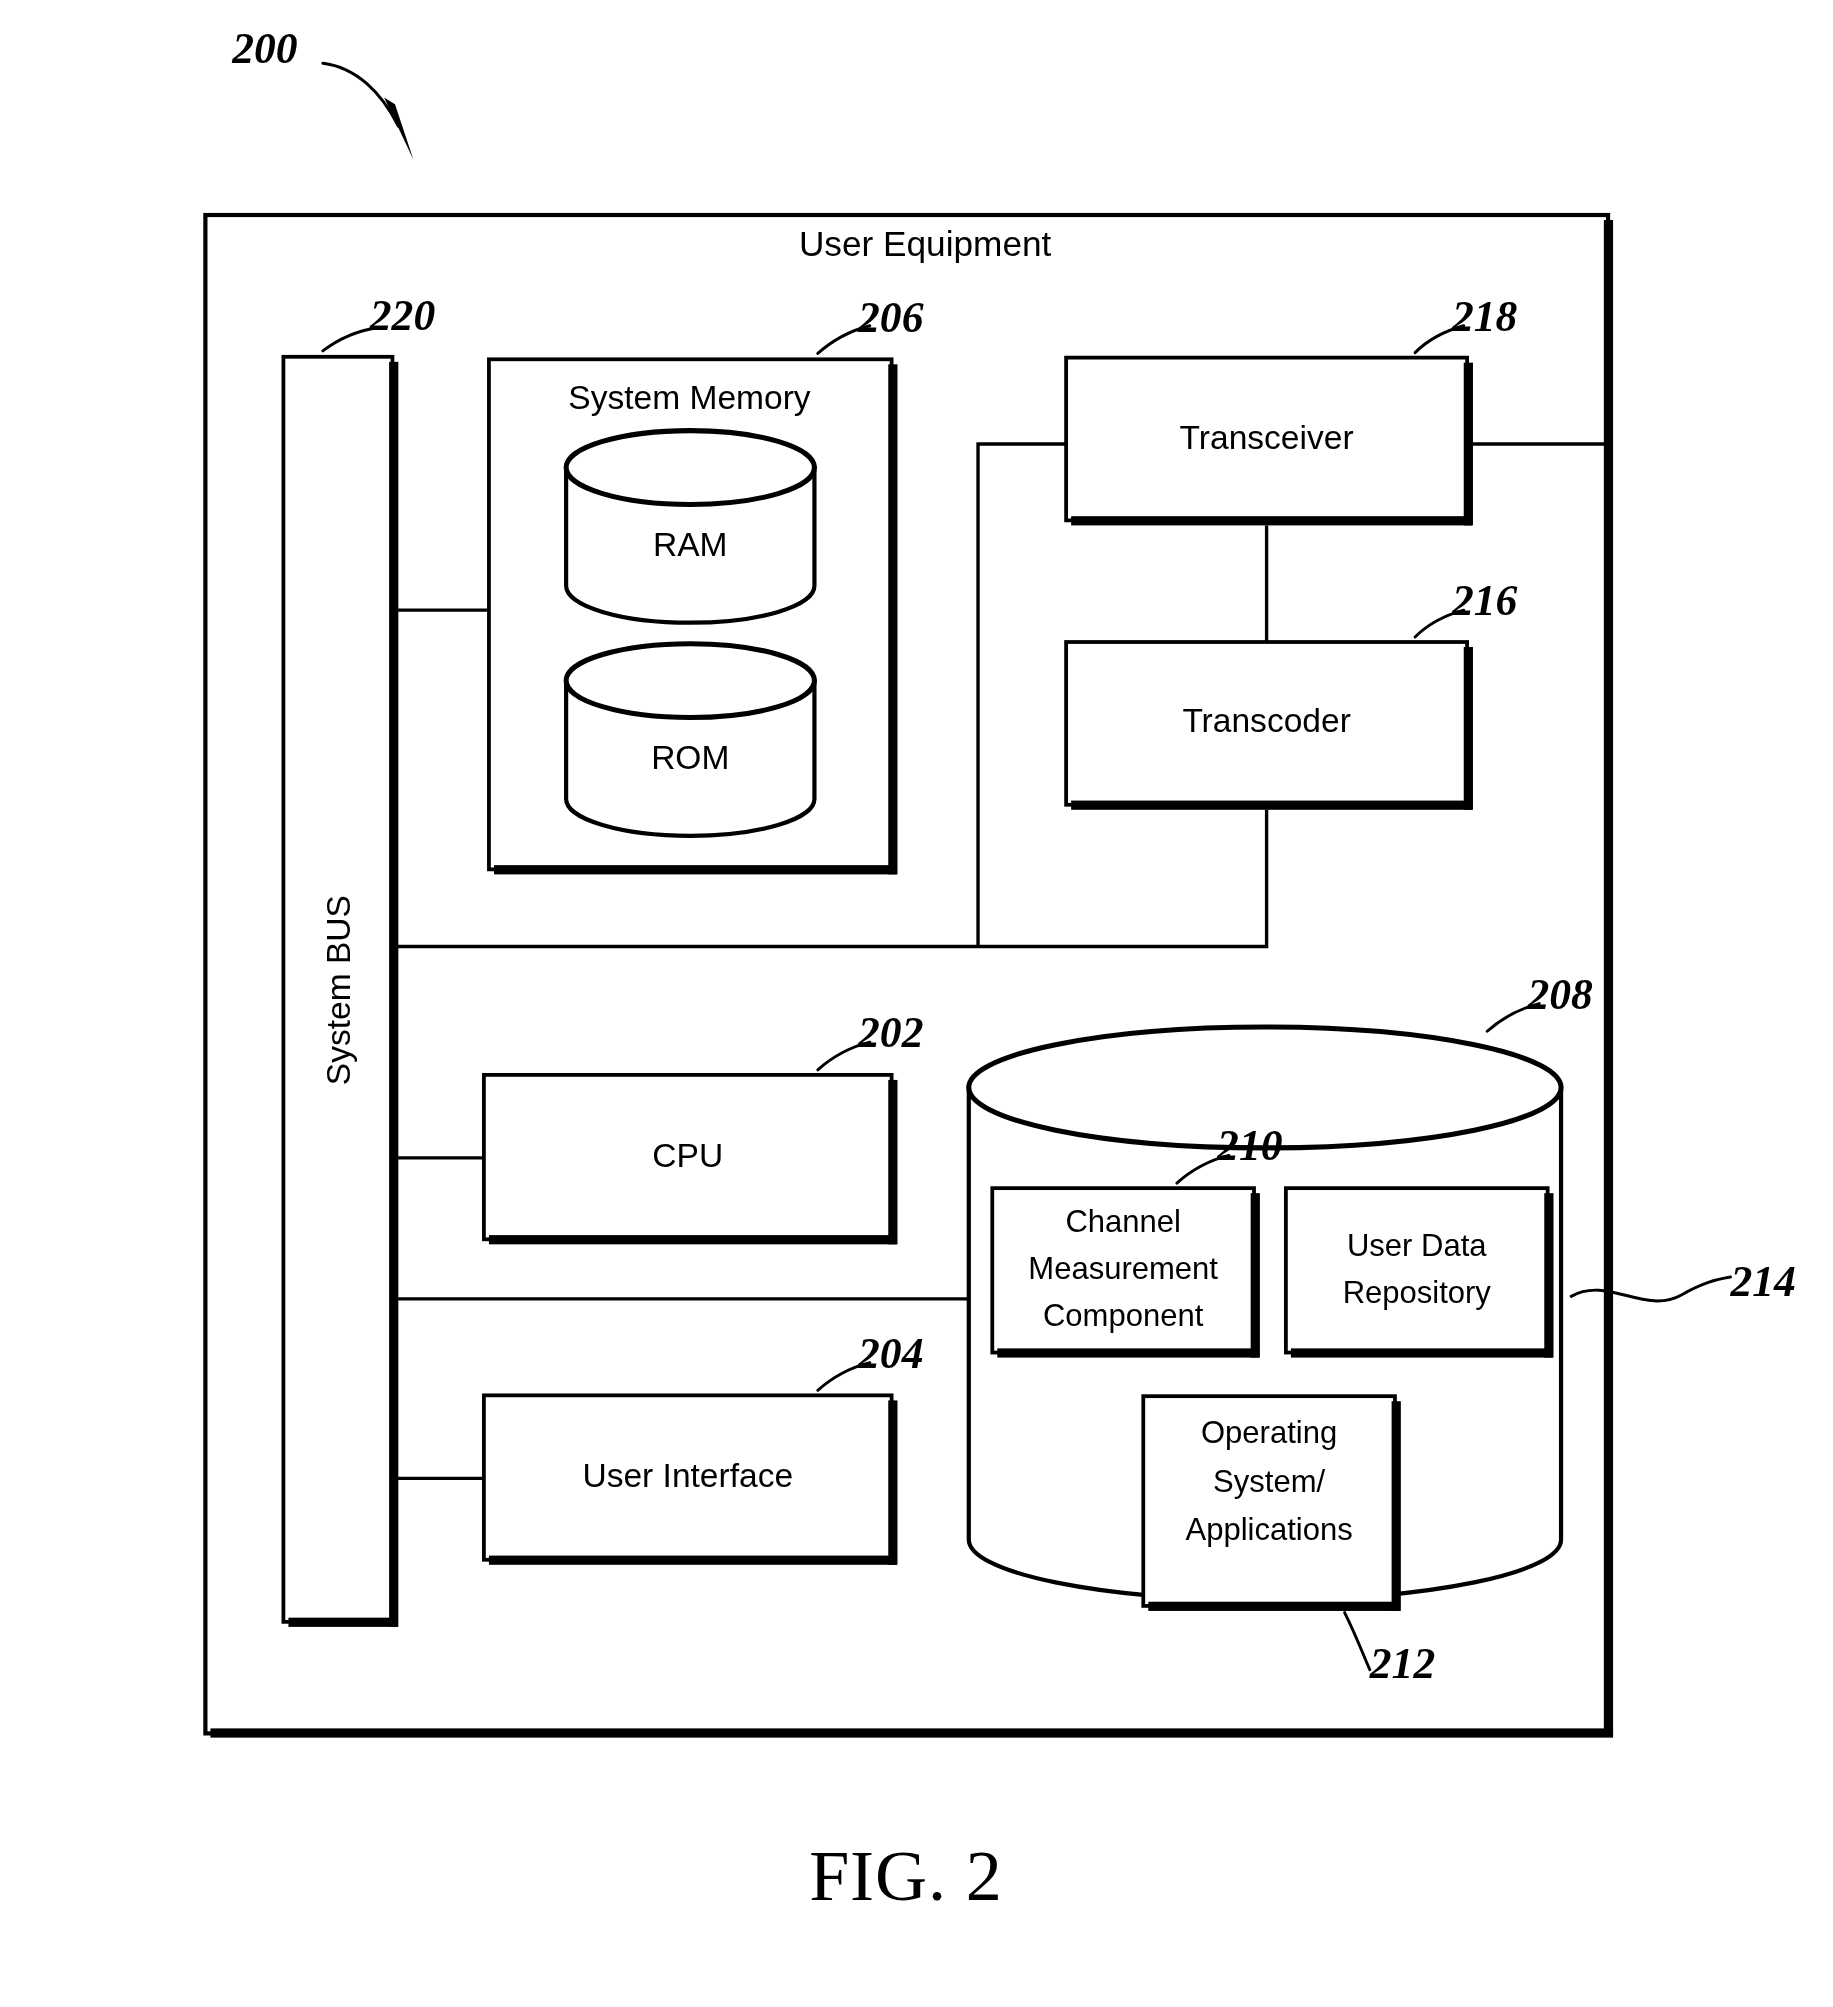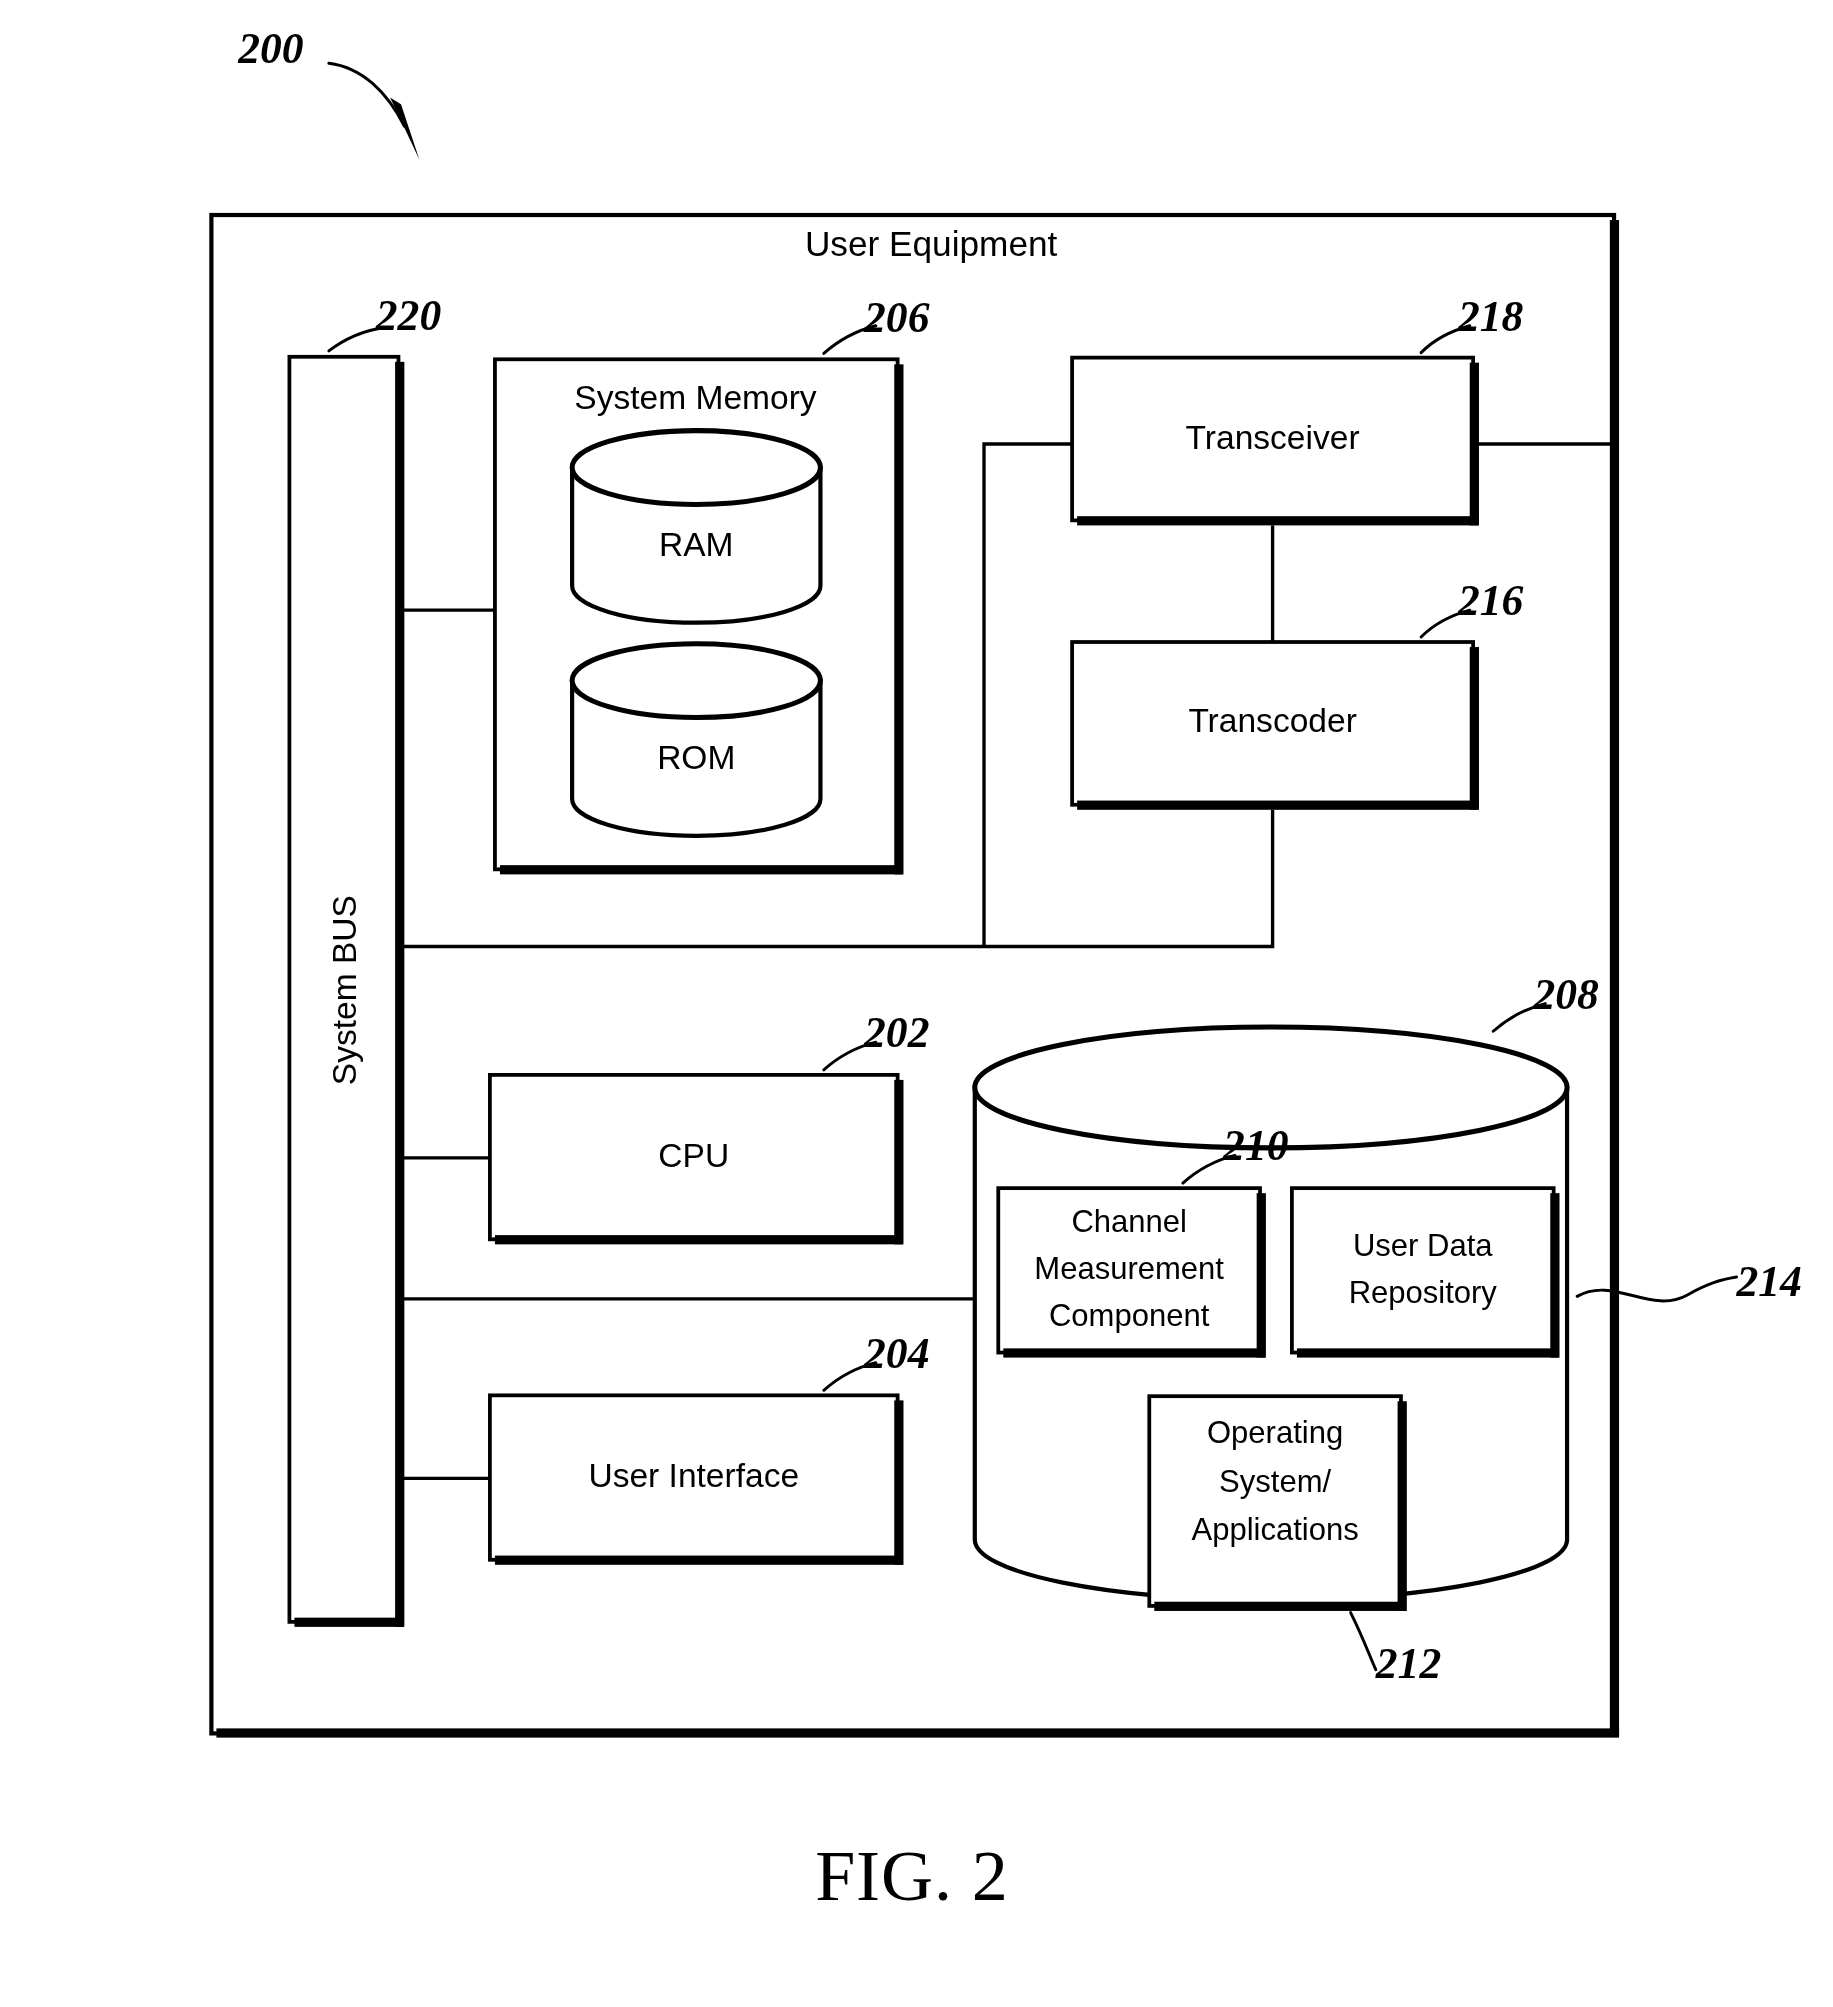--- a/index.html
+++ b/index.html
@@ -10,21 +10,21 @@
   body {
     width: 1833px;
     height: 2008px;
     font-family: "Liberation Sans", sans-serif;
     color: #000000;
     overflow: hidden;
     position: relative;
   }
   #figure-root {
     position: absolute;
-    left: 8px;
+    left: 2px;
     top: 0;
     width: 1450px;
     height: 2008px;
     padding-left: 44px;
   }
   svg.fig {
     display: block;
     width: 1833px;
     height: 2008px;
   }

